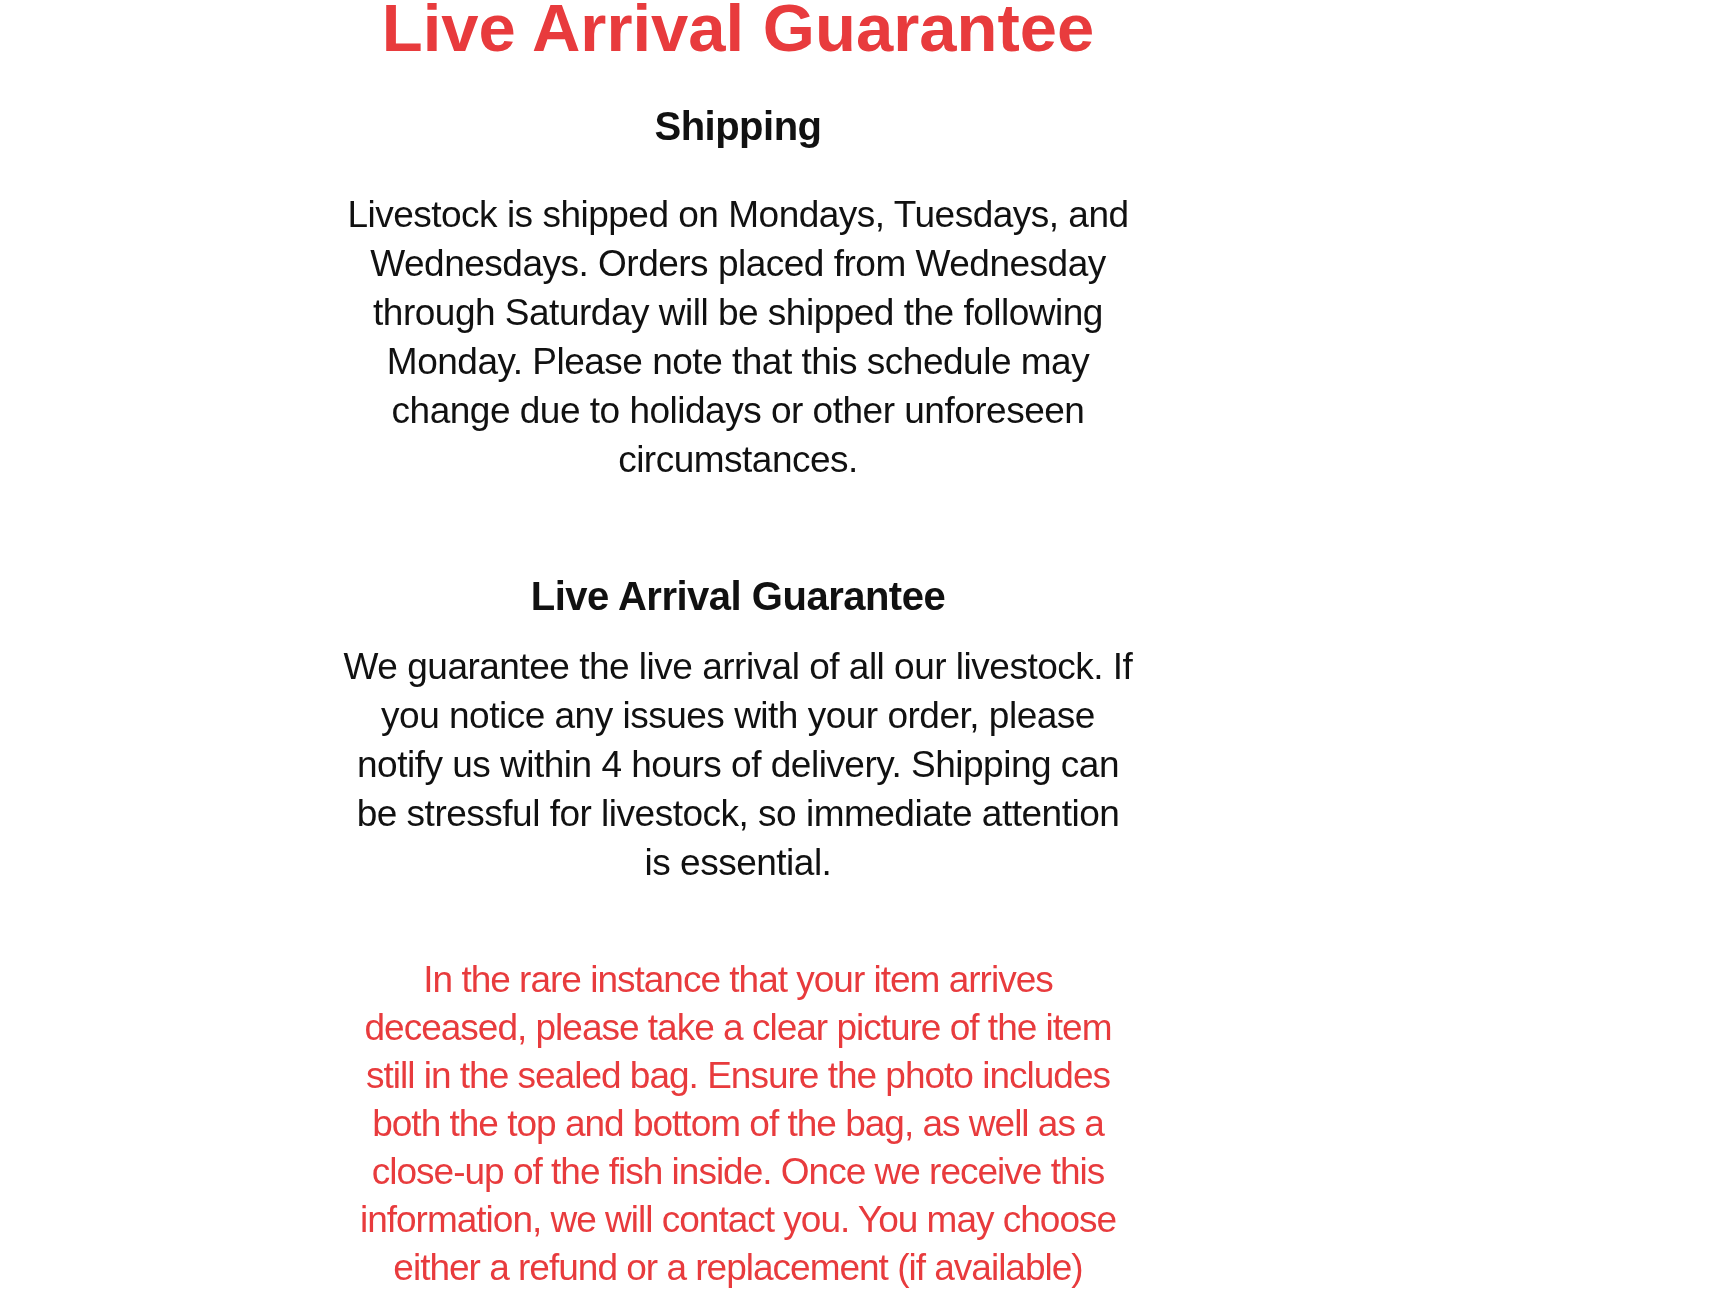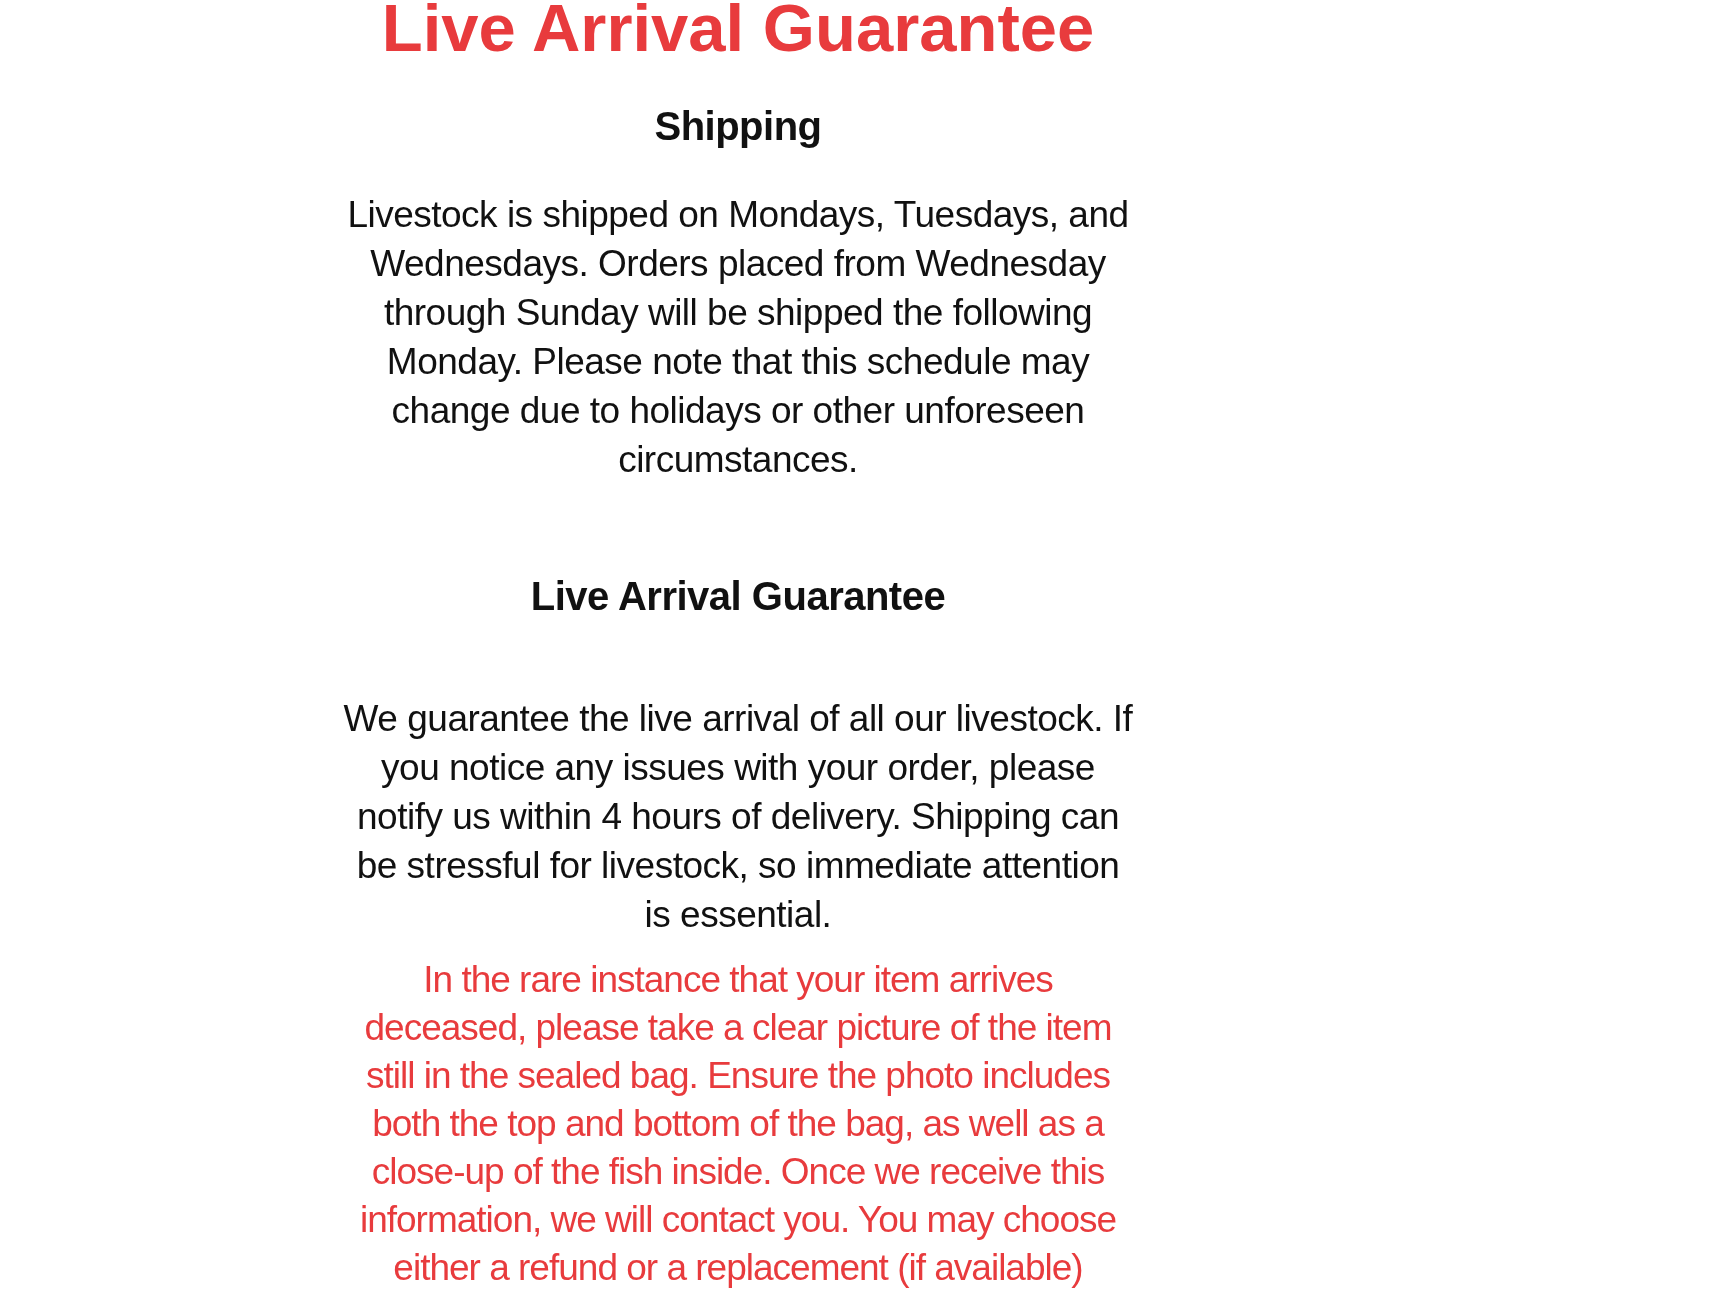--- a/index.html
+++ b/index.html
@@ -43,21 +43,21 @@
   .heading-guarantee { top: 572px; }
   .body-paragraph {
     font-size: 37px;
     line-height: 49px;
     font-weight: 400;
     color: #111111;
     letter-spacing: -0.5px;
     white-space: pre-line;
   }
   .para-shipping { top: 190px; }
-  .para-guarantee { top: 694px; }
+  .para-guarantee { top: 642px; }
   .alert-paragraph {
     top: 956px;
     font-size: 37px;
     line-height: 48px;
     font-weight: 400;
     color: #e83b3d;
     letter-spacing: -1px;
     white-space: pre-line;
   }
 </style>
@@ -65,21 +65,21 @@
 <body>
 
 <div class="page">
 
   <h1 class="centered page-title">Live Arrival Guarantee</h1>
 
   <h2 class="centered section-heading heading-shipping">Shipping</h2>
 
   <p class="centered body-paragraph para-shipping">Livestock is shipped on Mondays, Tuesdays, and
 Wednesdays. Orders placed from Wednesday
-through Sunday will be shipped the following
+through Saturday will be shipped the following
 Monday. Please note that this schedule may
 change due to holidays or other unforeseen
 circumstances.</p>
 
   <h2 class="centered section-heading heading-guarantee">Live Arrival Guarantee</h2>
 
   <p class="centered body-paragraph para-guarantee">We guarantee the live arrival of all our livestock. If
 you notice any issues with your order, please
 notify us within 4 hours of delivery. Shipping can
 be stressful for livestock, so immediate attention

